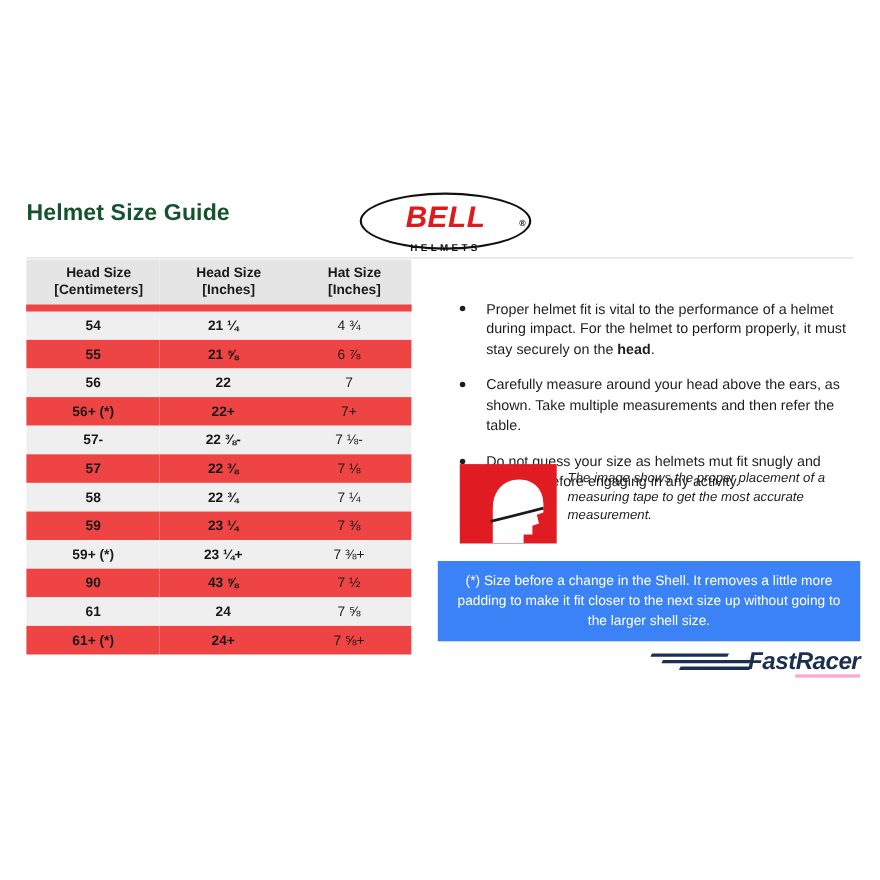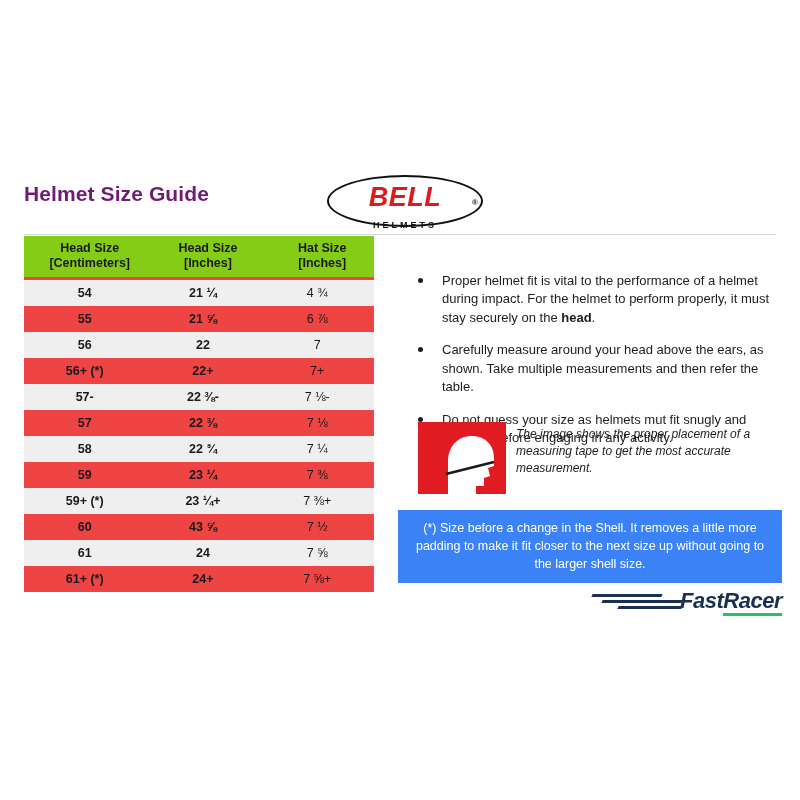--- a/index.html
+++ b/index.html
@@ -26,21 +26,21 @@
     width: 752px;
     height: 62px;
     border-bottom: 1px solid #d9d9d9;
   }
   .guide-title {
     position: absolute;
     left: 0;
     top: 10px;
     font-size: 21px;
     font-weight: bold;
-    color: #701a75;
+    color: #14532d;
     letter-spacing: 0.1px;
   }
 
   
   .bell-logo {
     position: absolute;
     left: 303px;
     top: 0px;
     width: 160px;
     height: 60px;
@@ -94,27 +94,27 @@
   .size-table {
     position: absolute;
     left: 24px;
     top: 236px;
     border-collapse: collapse;
     width: 350px;
     font-size: 12.5px;
     color: #1a1a1a;
   }
   .size-table th {
-    background: #84cc16;
+    background: #e5e5e5;
     font-weight: bold;
     font-size: 12.5px;
     padding: 5px 2px 6px 12px;
     text-align: center;
     line-height: 1.2;
-    border-bottom: 3px solid #ef4444;
+    border-bottom: 6px solid #ef4444;
   }
   .size-table td {
     text-align: center;
     padding: 5px 2px;
     height: 16px;
     font-size: 12.5px;
     margin-left: 40px;
   }
   .size-table td.c0, .size-table td.c1 { font-weight: bold; }
   .size-table tr.odd td { background: #efefef; }
@@ -206,21 +206,21 @@
     right: 0;
     top: 0;
     font-family: "Liberation Sans", sans-serif;
     font-weight: bold;
     font-style: italic;
     font-size: 22px;
     color: #1b3050;
     letter-spacing: -0.5px;
   }
   .fr-text .racer {
-    border-bottom: 3px solid #22c55e;
+    border-bottom: 3px solid #f9a8d4;
   }
   .fr-streaks {
     position: absolute;
     left: 0;
     top: 4px;
     width: 96px;
     height: 18px;
   }
   .fr-streaks i {
     position: absolute;
@@ -303,21 +303,21 @@
         <td class="c0">59</td>
         <td class="c1">23 ¼</td>
         <td class="c2">7 ⅜</td>
       </tr>
       <tr class="odd">
         <td class="c0">59+ (*)</td>
         <td class="c1">23 ¼+</td>
         <td class="c2">7 ⅜+</td>
       </tr>
       <tr class="even">
-        <td class="c0">60</td>
+        <td class="c0">90</td>
         <td class="c1">43 ⅝</td>
         <td class="c2">7 ½</td>
       </tr>
       <tr class="odd">
         <td class="c0">61</td>
         <td class="c1">24</td>
         <td class="c2">7 ⅝</td>
       </tr>
       <tr class="even">
         <td class="c0">61+ (*)</td>

